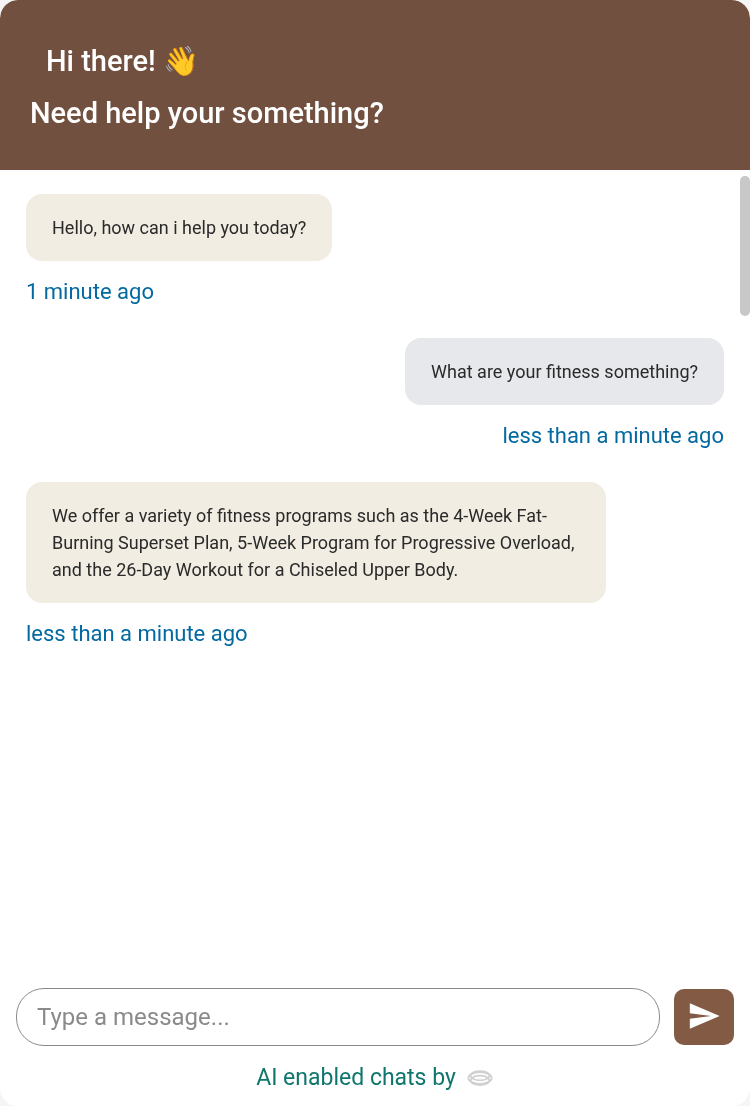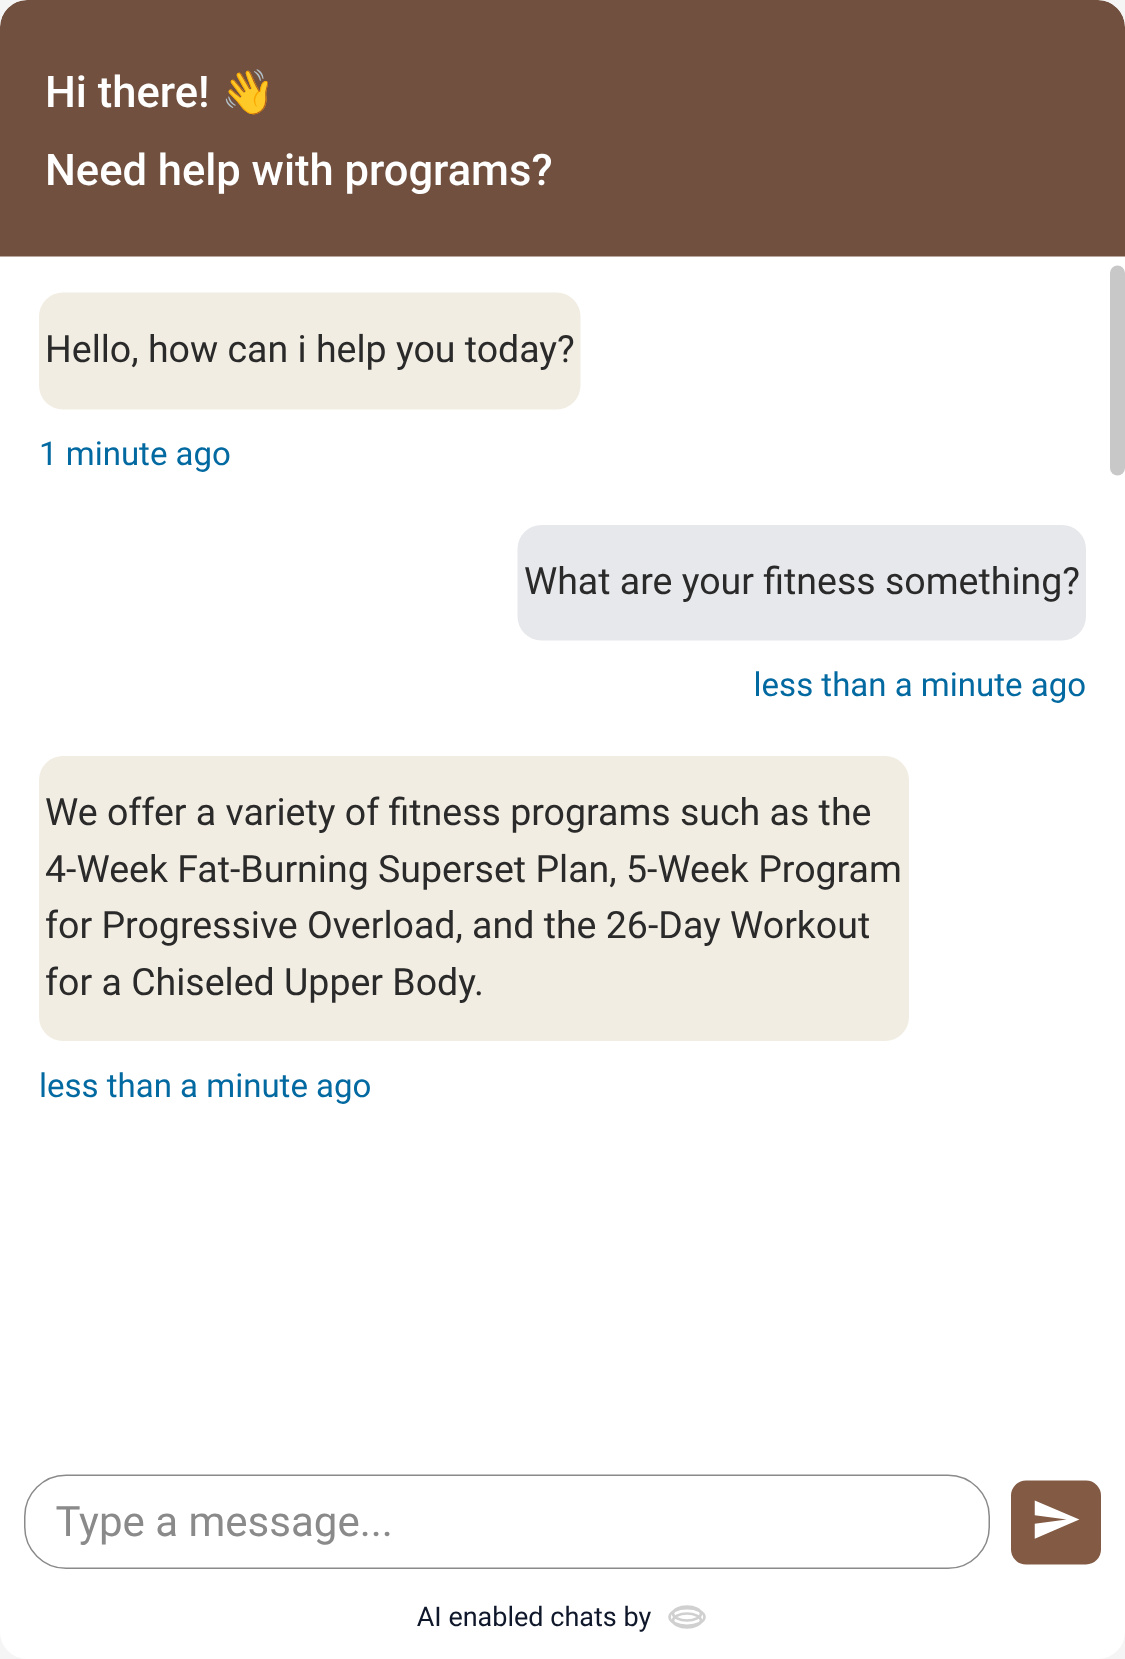--- a/index.html
+++ b/index.html
@@ -31,20 +31,21 @@
       border-top-left-radius: 18px;
       border-top-right-radius: 18px;
     }
     .header-greeting {
       font-size: 29px;
       font-weight: 500;
       margin-bottom: 18px;
       display: flex;
       align-items: center;
       gap: 8px;
+      margin-left: 16px;
     }
     .header-subtitle {
       font-size: 29px;
       font-weight: 500;
     }
     .messages {
       flex: 1;
       overflow-y: auto;
       padding: 24px 26px 10px 26px;
       display: flex;
@@ -65,23 +66,23 @@
       flex-direction: column;
       margin-bottom: 34px;
     }
     .message-group.bot {
       align-items: flex-start;
     }
     .message-group.user {
       align-items: flex-end;
     }
     .bubble {
-      padding: 20px 4px;
+      padding: 20px 26px;
       border-radius: 16px;
-      font-size: 25px;
+      font-size: 18px;
       line-height: 1.5;
       color: #2a2a2a;
       max-width: 580px;
     }
     .bubble.bot {
       background: #F2EDE2;
     }
     .bubble.user {
       background: #E7E8EB;
     }
@@ -97,21 +98,21 @@
       padding: 14px 16px 8px 16px;
       display: flex;
       gap: 14px;
       align-items: center;
     }
     .text-input {
       flex: 1;
       border: 1.5px solid #8a8a8a;
       border-radius: 28px;
       padding: 14px 20px;
-      font-size: 28px;
+      font-size: 24px;
       color: #6d28d9;
       outline: none;
       font-family: inherit;
     }
     .text-input::placeholder {
       color: #8a8a8a;
     }
     .send-button {
       width: 60px;
       height: 56px;
@@ -124,24 +125,24 @@
       justify-content: center;
     }
     .send-button svg {
       width: 34px;
       height: 34px;
       fill: #fff;
     }
     .footer {
       text-align: center;
       padding: 10px 0 14px 0;
-      color: #0f172a;
-      font-size: 18px;
-      display: flex;
-      align-items: center;
+      color: #0f766e;
+      font-size: 23px;
+      display: flex;
+      align-items: flex-start;
       justify-content: center;
       gap: 10px;
     }
     .footer-icon {
       display: inline-flex;
     }
     .scroll-wrapper {
       flex: 1;
       overflow: hidden;
       position: relative;
@@ -159,21 +160,21 @@
 </head>
 <body>
 
 <div class="chat-container">
 
   <div class="header">
     <div class="header-greeting">
       <span>Hi there!</span>
       <span>👋</span>
     </div>
-    <div class="header-subtitle">Need help with programs?</div>
+    <div class="header-subtitle">Need help your something?</div>
   </div>
 
   <div class="scroll-wrapper">
     <div class="messages">
 
       <div class="message-group bot">
         <div class="bubble bot">Hello, how can i help you today?</div>
         <div class="timestamp">1 minute ago</div>
       </div>
 

